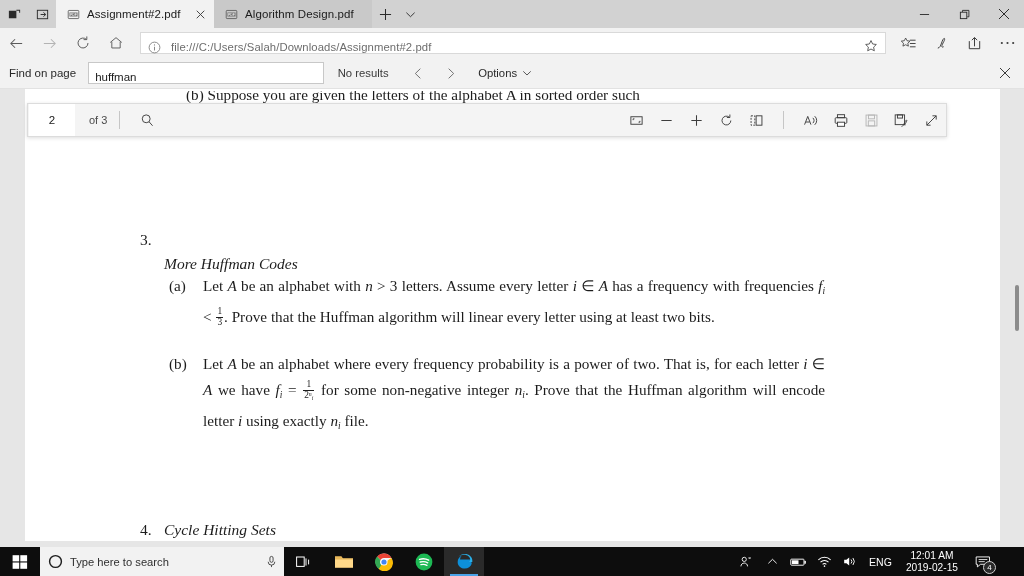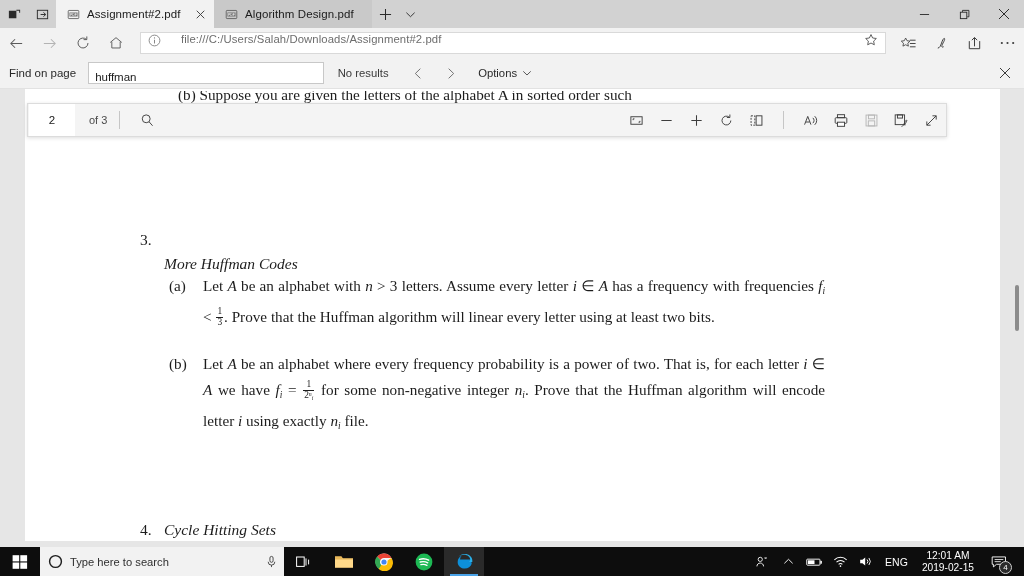--- a/index.html
+++ b/index.html
@@ -66,21 +66,21 @@
     display: flex; align-items: center;
   }
   .nav-btn {
     width: 33px; height: 30px; display: flex; align-items: center;
     justify-content: center; color: #5a5a5a;
   }
   .nav-btn.dim { color: #b3b3b3; }
   .addrbar {
     flex: 1 1 auto; height: 22px; margin: 0 6px 0 8px;
     background: #ffffff; border: 1px solid #d9d9d9;
-    display: flex; align-items: flex-start; gap: 20px; padding: 0 6px 0 7px;
+    display: flex; align-items: flex-end; gap: 10px; padding: 0 6px 0 7px;
     position: relative;
   }
   .addr-info { width: 13px; height: 13px; flex: 0 0 13px; color: #707070; }
   .addr-url {
     flex: 1 1 auto; font-size: 11.3px; color: #6d6d6d;
     white-space: nowrap; overflow: hidden; letter-spacing: 0.1px;
   }
   .addr-star { width: 16px; flex: 0 0 16px; display:flex; align-items:center; justify-content:center; color: #4a4a4a; }
   .nav-right { display: flex; align-items: center; }
   .nav-rbtn {
@@ -135,21 +135,21 @@
   }
   .doc {
     position: absolute; inset: 0;
     font-family: "Liberation Serif", serif;
     color: #1c1c1c;
   }
   .doc-line { position: absolute; white-space: nowrap; }
 
   
   .cut {
-    position: absolute; left: 0; width: 975px; overflow: hidden;
+    position: absolute; left: 8px; width: 975px; overflow: hidden;
   }
   .cut-inner { position: absolute; left: 0; }
   .cal { font-family: "Liberation Serif", serif; font-style: italic; }
   .math { font-family: "Liberation Serif", serif; font-style: italic; }
   .frac {
     display: inline-block; vertical-align: -0.32em;
     text-align: center; font-size: 0.62em; line-height: 1.05;
     margin: 0 1px;
   }
   .frac .num { display: block; border-bottom: 1px solid #1c1c1c; padding: 0 1px; }
@@ -228,21 +228,21 @@
     width: 40px; display: flex; align-items: center; justify-content: center;
     position: relative;
   }
   .tb-app.active { background: #2a2a2a; }
   .tb-app .underline {
     position: absolute; bottom: 0; left: 6px; width: 28px; height: 2px;
     background: #4aa3e8;
   }
   .tb-fill { flex: 1 1 auto; }
   .tb-tray {
-    display: flex; align-items: center; gap: 0; padding-right: 2px;
+    display: flex; align-items: center; gap: 0; padding-right: 18px;
   }
   .tray-ico {
     width: 26px; height: 29px; display: flex; align-items: center;
     justify-content: center; color: #ffffff;
   }
   .tray-lang {
     font-size: 10.5px; color: #ffffff; padding: 0 6px; white-space: nowrap;
   }
   .tray-clock {
     display: flex; flex-direction: column; align-items: center;

